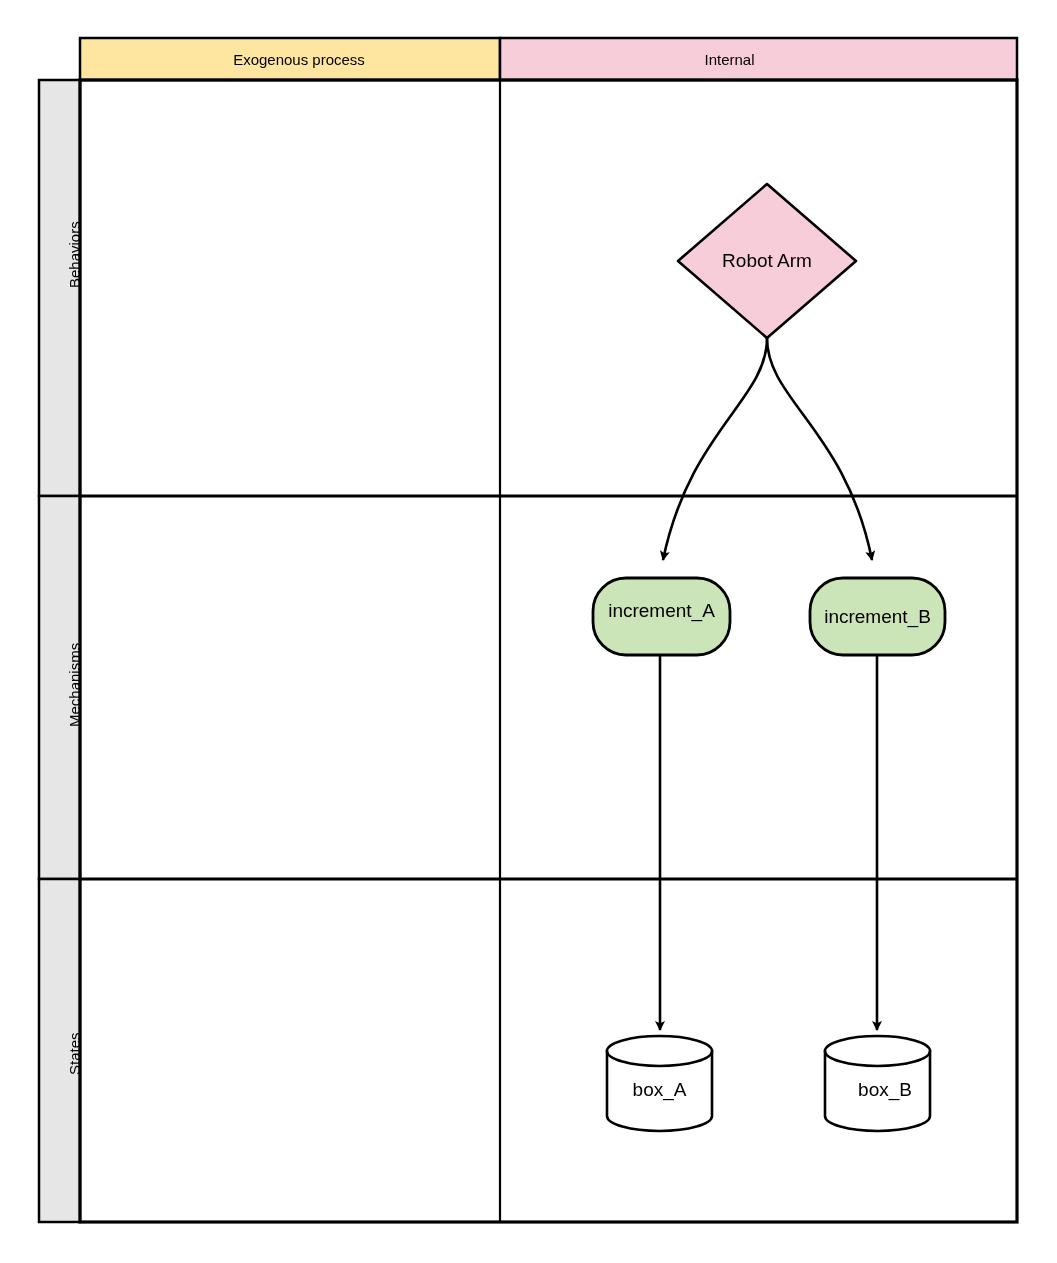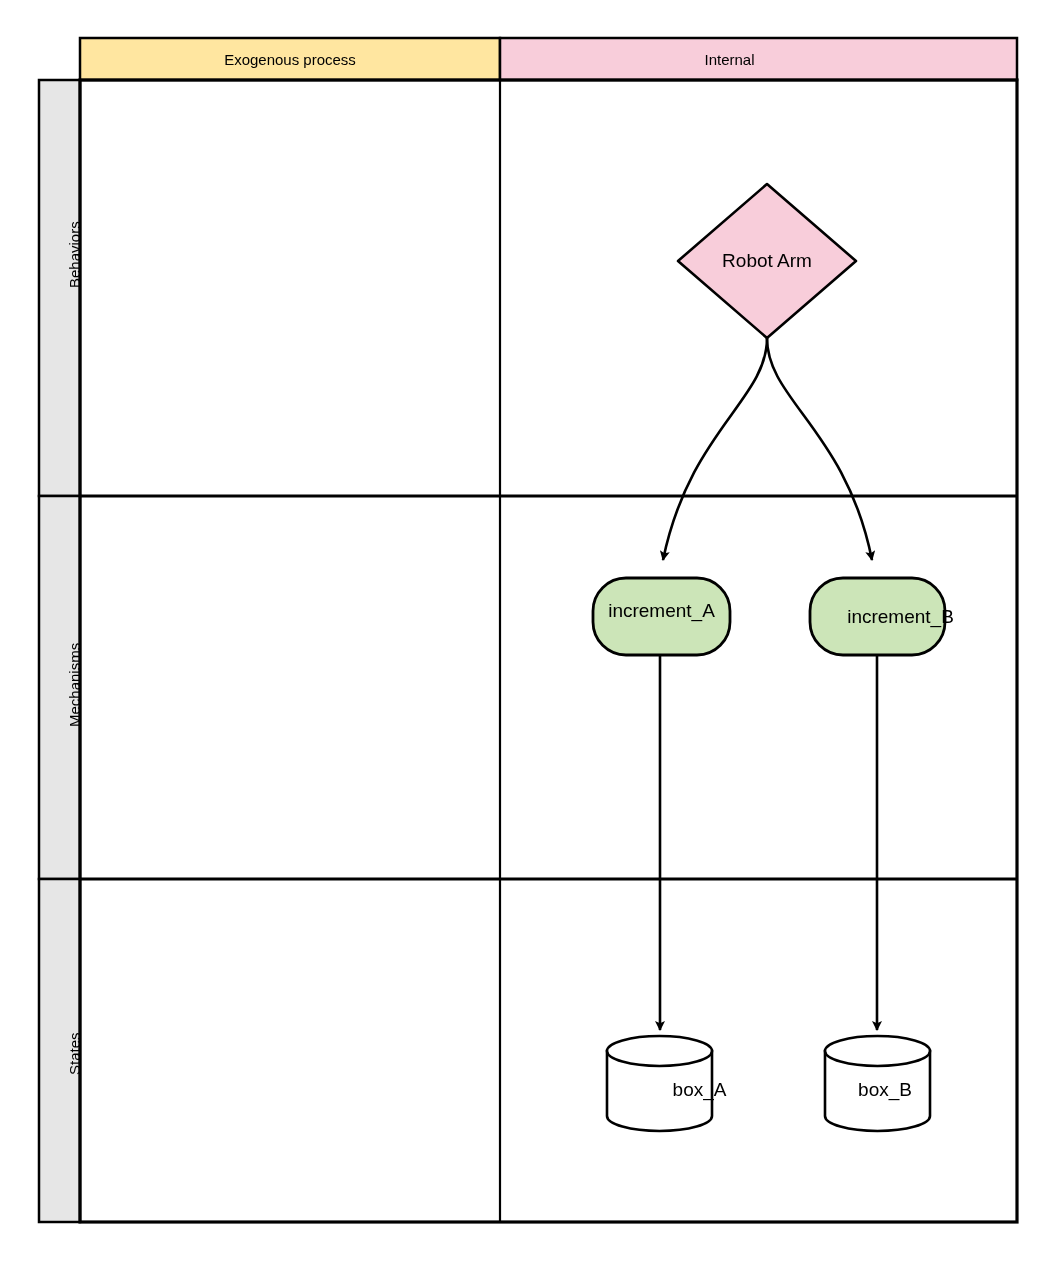--- a/index.html
+++ b/index.html
@@ -81,40 +81,40 @@
     <ellipse id="node-box-a-top" cx="659.5" cy="1051" rx="52.5" ry="15" stroke="#000000" stroke-width="2.6" fill="#ffffff"></ellipse>
   </g>
 
   <g>
     <path id="node-box-b-body" d="M825,1051 L825,1116 A52.5,15 0 0,0 930,1116 L930,1051 Z" stroke="#000000" stroke-width="2.6" fill="#ffffff"></path>
     <ellipse id="node-box-b-top" cx="877.5" cy="1051" rx="52.5" ry="15" stroke="#000000" stroke-width="2.6" fill="#ffffff"></ellipse>
   </g>
 </svg>
 
 <div class="lbl hdr-lbl" style="left:80px; top:38px; width:420px; height:42px;
-     display:flex; align-items:center; justify-content:center;">Exogenous process</div>
+     display:flex; align-items:center; justify-content:center;padding-left:9px;">Exogenous process</div>
 
 <div class="lbl hdr-lbl" style="left:500px; top:38px; width:459px; height:42px;
      display:flex; align-items:center; justify-content:center;">Internal</div>
 
 <div class="lbl rot-lbl" style="left:66px; top:288px; transform:rotate(-90deg);
      transform-origin:0 0;">Behaviors</div>
 
 <div class="lbl rot-lbl" style="left:66px; top:727px; transform:rotate(-90deg);
      transform-origin:0 0;">Mechanisms</div>
 
 <div class="lbl rot-lbl" style="left:66px; top:1075px; transform:rotate(-90deg);
      transform-origin:0 0;">States</div>
 
 <div class="lbl node-lbl" style="left:678px; top:238px; width:178px; height:46px;
      display:flex; align-items:center; justify-content:center;">Robot Arm</div>
 
 <div class="lbl node-lbl" style="left:593px; top:578px; width:137px; height:65px;
      display:flex; align-items:center; justify-content:center;">increment_A</div>
 
 <div class="lbl node-lbl" style="left:810px; top:578px; width:135px; height:77px;
-     display:flex; align-items:center; justify-content:center;padding-left:23px;">increment_B</div>
+     display:flex; align-items:center; justify-content:center;">increment_B</div>
 
 <div class="lbl node-lbl" style="left:607px; top:1068px; width:105px; height:44px;
-     display:flex; align-items:center; justify-content:center;padding-left:40px;">box_A</div>
+     display:flex; align-items:center; justify-content:center;">box_A</div>
 
 <div class="lbl node-lbl" style="left:825px; top:1068px; width:120px; height:44px;
      display:flex; align-items:center; justify-content:center;">box_B</div>
 
 </body></html>

